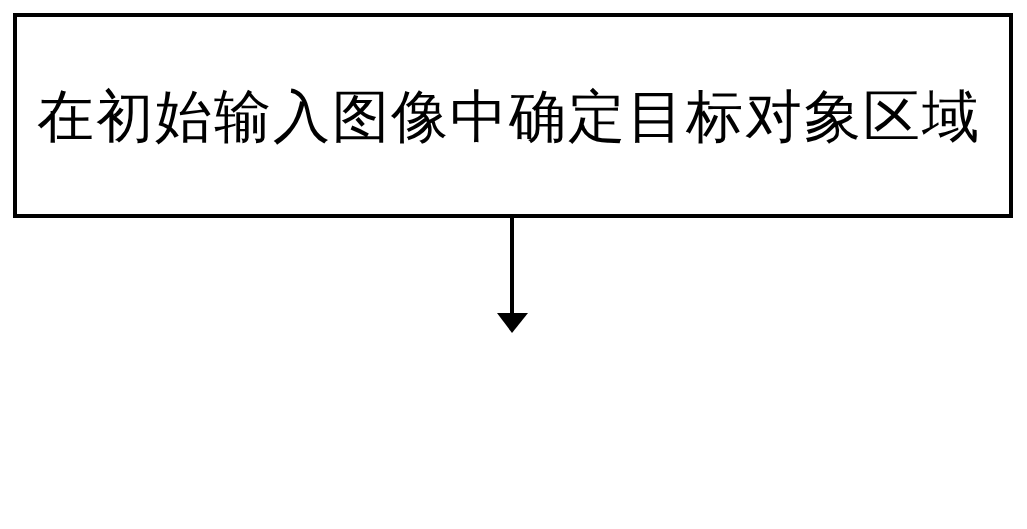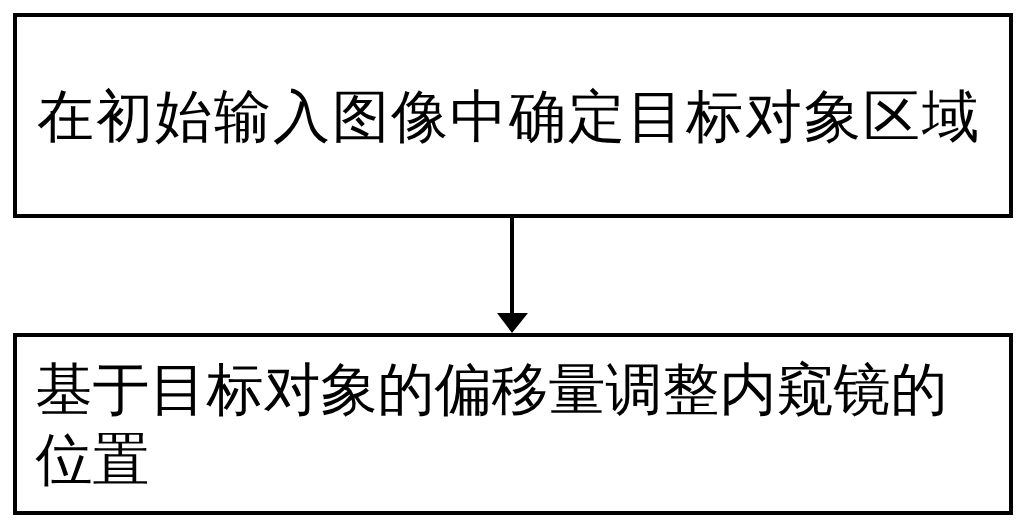--- a/index.html
+++ b/index.html
@@ -102,17 +102,14 @@
 
   <div class="flow-box" id="box-1">
     <div class="box-text">在初始输入图像中确定目标对象区域</div>
   </div>
 
   <div id="connector">
     <div class="stem"></div>
     <div class="head"></div>
   </div>
 
-  <div class="flow-box" id="box-2">
-    <div class="box-text">基于目标对象的偏移量调整内窥镜的位置</div>
-  </div>
 
 </div>
 
 </body></html>

